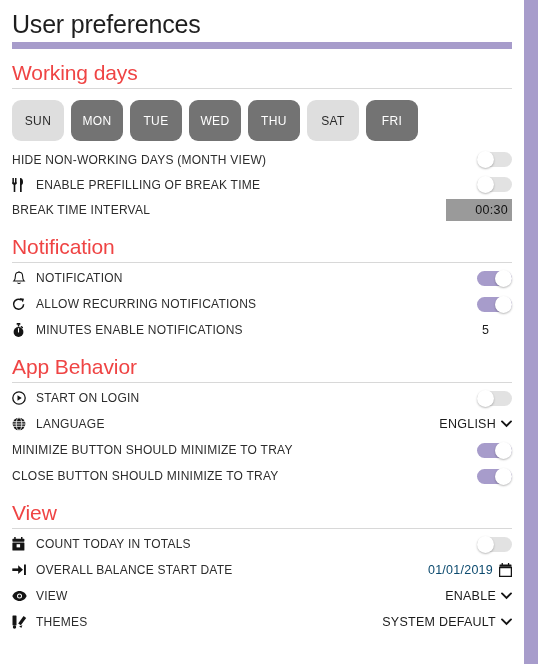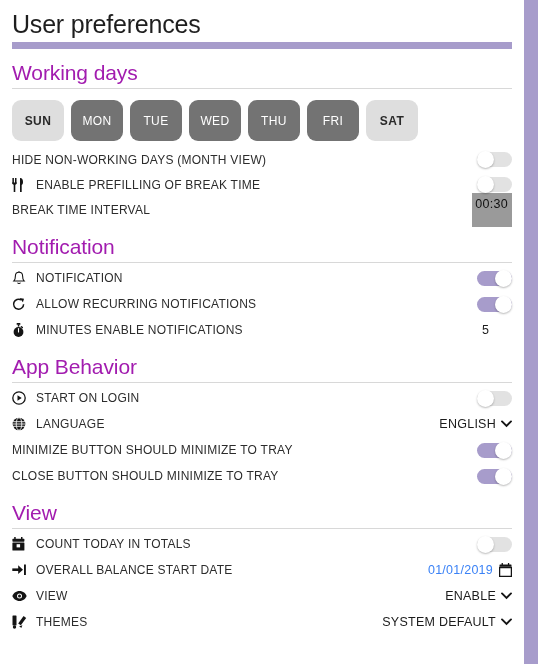--- a/index.html
+++ b/index.html
@@ -53,21 +53,21 @@
     height: 7px;
     background: #a79ccb;
     margin-top: 3px;
     margin-bottom: 0;
   }
 
   
   .section-head {
     font-size: 21px;
     font-weight: 400;
-    color: #a21caf;
+    color: #ef4444;
     letter-spacing: -0.1px;
     padding-top: 11px;
     padding-bottom: 2px;
     line-height: 26px;
   }
   .section-rule {
     height: 1px;
     background: #d8d8d8;
     margin-bottom: 2px;
   }
@@ -85,21 +85,21 @@
     border: none;
     display: flex;
     align-items: center;
     justify-content: center;
     font-family: "Liberation Sans", sans-serif;
     font-size: 12px;
     letter-spacing: 0.4px;
     cursor: pointer;
   }
   .day-pill.on { background: #737373; color: #ffffff; }
-  .day-pill.off { background: #dedede; color: #2a2a2a; font-weight: bold; }
+  .day-pill.off { background: #dedede; color: #2a2a2a; }
 
   
   .pref-row {
     display: flex;
     align-items: center;
     height: 25px;
     width: 100%;
   }
   .pref-row.tall { height: 26px; }
   .row-icon {
@@ -147,23 +147,23 @@
   .time-value {
     font-size: 12.5px;
     color: #1d1d1d;
     letter-spacing: 0.3px;
     text-align: right;
     width: 53px;
   }
   .time-value.boxed {
     background: #9a9a9a;
     color: #111111;
-    padding: 4px 4px 16px 0;
+    padding: 4px 4px 4px 0;
     text-align: right;
-    width: 40px;
+    width: 66px;
   }
   .num-value {
     font-size: 12.5px;
     color: #1d1d1d;
     width: 53px;
     text-align: center;
   }
 
   
   .select-value {
@@ -174,21 +174,21 @@
     color: #1b1b1b;
     letter-spacing: 0.25px;
     cursor: pointer;
     white-space: nowrap;
   }
   .date-value {
     display: flex;
     align-items: center;
     gap: 6px;
     font-size: 12.5px;
-    color: #3b82f6;
+    color: #0c4a6e;
     letter-spacing: 0.25px;
     cursor: pointer;
     white-space: nowrap;
   }
   .chev { display: block; }
 </style>
 </head>
 <body>
 
 <div id="app">
@@ -200,22 +200,22 @@
 
     <div class="section-head">Working days</div>
     <div class="section-rule"></div>
 
     <div class="days-row">
       <button class="day-pill off">SUN</button>
       <button class="day-pill on">MON</button>
       <button class="day-pill on">TUE</button>
       <button class="day-pill on">WED</button>
       <button class="day-pill on">THU</button>
+      <button class="day-pill off">SAT</button>
       <button class="day-pill on">FRI</button>
-      <button class="day-pill off">SAT</button>
     </div>
 
     <div class="pref-row">
       <div class="row-label">HIDE NON-WORKING DAYS (MONTH VIEW)</div>
       <div class="toggle off">
           <span class="knob"></span>
         </div>
     </div>
 
 

